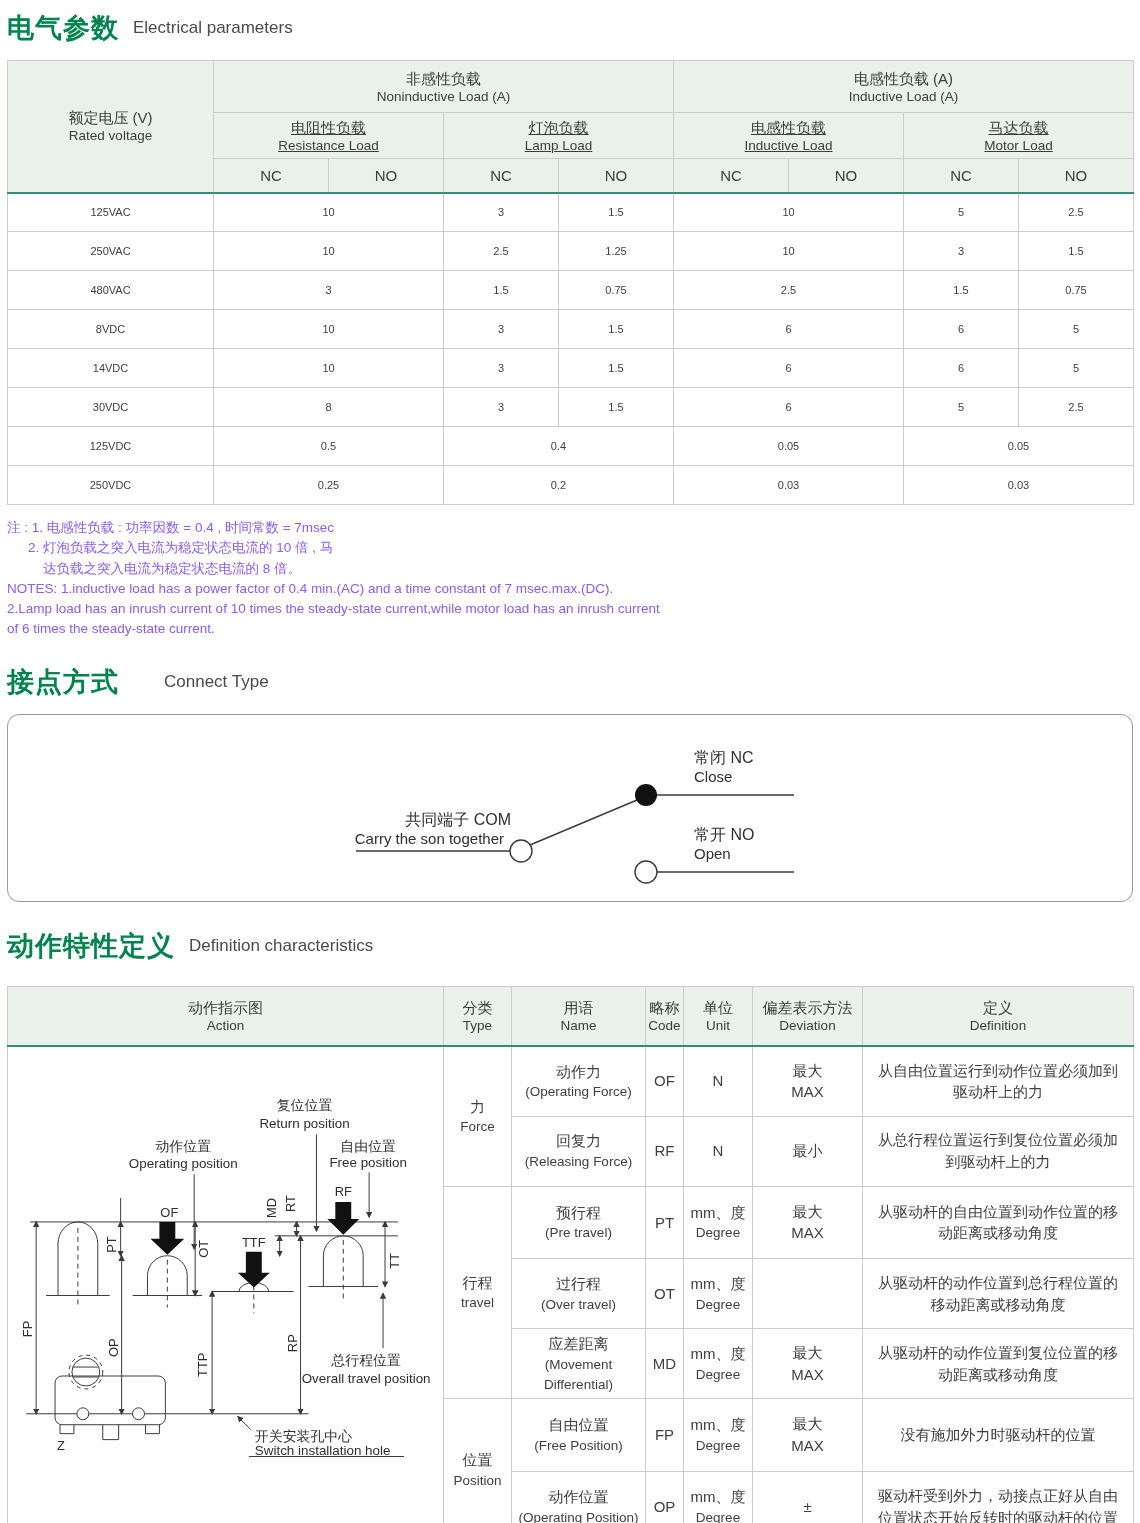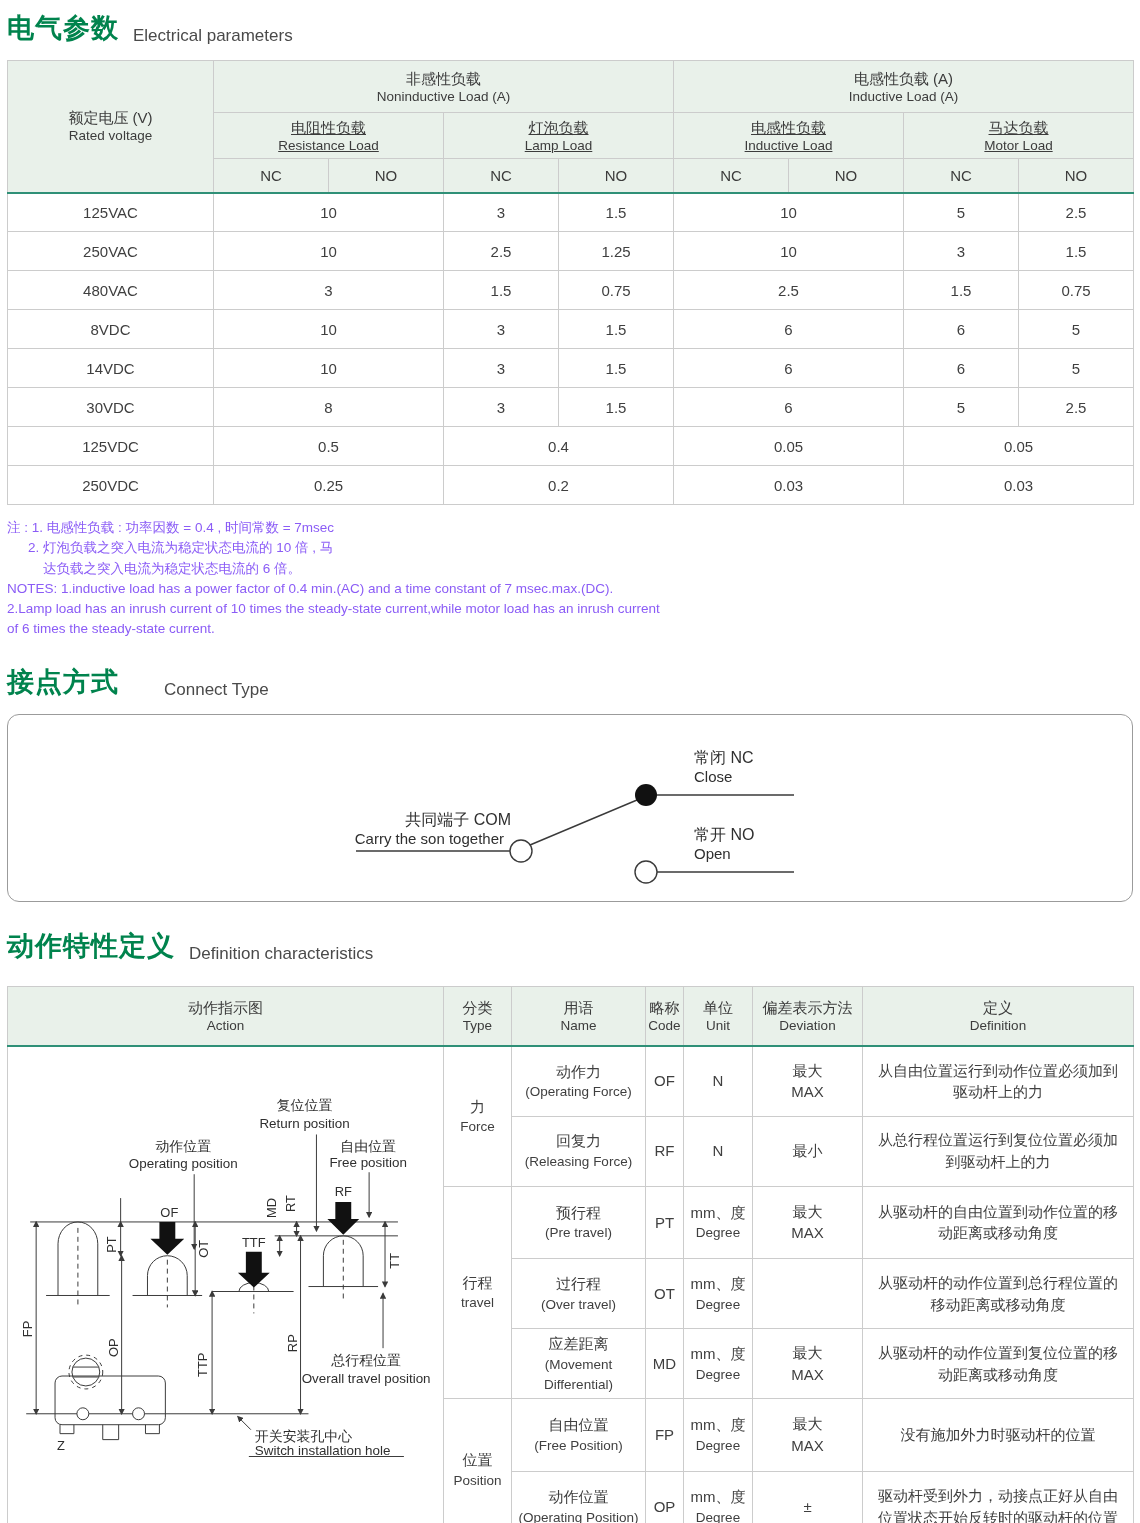--- a/index.html
+++ b/index.html
@@ -6,37 +6,37 @@
   html,body { background:#ffffff; }
   body {
     width:1140px; height:1523px;
     font-family:"Liberation Sans","DejaVu Sans",sans-serif;
     color:#3f3f3f;
     overflow:hidden;
   }
   .page { padding:10px 7px 0 7px; }
 
   
-  .sec-title { display:flex; align-items:flex-end; gap:14px; }
+  .sec-title { display:flex; align-items:center; gap:14px; }
   .sec-title .zh { font-size:27px; font-weight:bold; color:#00834d; letter-spacing:1px; }
   .sec-title .en { font-size:17px; color:#4a4a4a; }
 
   
   table { border-collapse:collapse; width:1126px; table-layout:fixed; }
   th,td { border:1px solid #cccccc; text-align:center; vertical-align:middle; }
   thead th { background:#e9f1ea; font-weight:normal; font-size:15px; color:#3c3c3c; }
   thead .en { font-size:13.5px; }
 
   .etable { margin-top:14px; }
   .etable thead tr:nth-child(1) th { height:52px; }
   .etable thead tr:nth-child(2) th { height:46px;text-decoration:underline; }
   .etable thead tr:nth-child(3) th { height:34px; }
   .etable thead tr:last-child th,
   .etable thead th[rowspan] { border-bottom:2px solid #2f9077; }
-  .etable tbody td { height:39px; font-size:15px;margin-top:24px; }
+  .etable tbody td { height:39px; font-size:11px;margin-top:24px; }
 
   .notes { display:flex; margin-top:13px; font-size:13.5px; line-height:1.5; color:#8b5cf6;flex-direction:column; }
   .notes-zh { width:385px; }
   .notes-zh .l2 { padding-left:21px; }
   .notes-zh .l3 { padding-left:36px; }
   .notes-en { flex:1; padding-left:0; }
 
   .connect-title { margin-top:24px;gap:45px; }
   .connect-box {
     margin-top:14px; width:1126px; height:188px;
@@ -190,21 +190,21 @@
         <td colspan="2">0.03</td>
         <td colspan="2">0.03</td>
       </tr>
     </tbody>
   </table>
 
   <div class="notes">
     <div class="notes-zh">
       <div class="l1">注 : 1. 电感性负载 : 功率因数 = 0.4 , 时间常数 = 7msec</div>
       <div class="l2">2. 灯泡负载之突入电流为稳定状态电流的 10 倍 , 马</div>
-      <div class="l3">达负载之突入电流为稳定状态电流的 6 倍。</div>
+      <div class="l3">达负载之突入电流为稳定状态电流的 8 倍。</div>
     </div>
     <div class="notes-en">
       <div>NOTES:  1.inductive load has a power factor of 0.4 min.(AC) and a time constant of 7 msec.max.(DC).</div>
       <div>2.Lamp load has an inrush current of 10 times the steady-state current,while motor load has an inrush current</div>
       <div>of 6 times the steady-state current.</div>
     </div>
   </div>
 
   <div class="sec-title connect-title">
     <span class="zh">接点方式</span>

